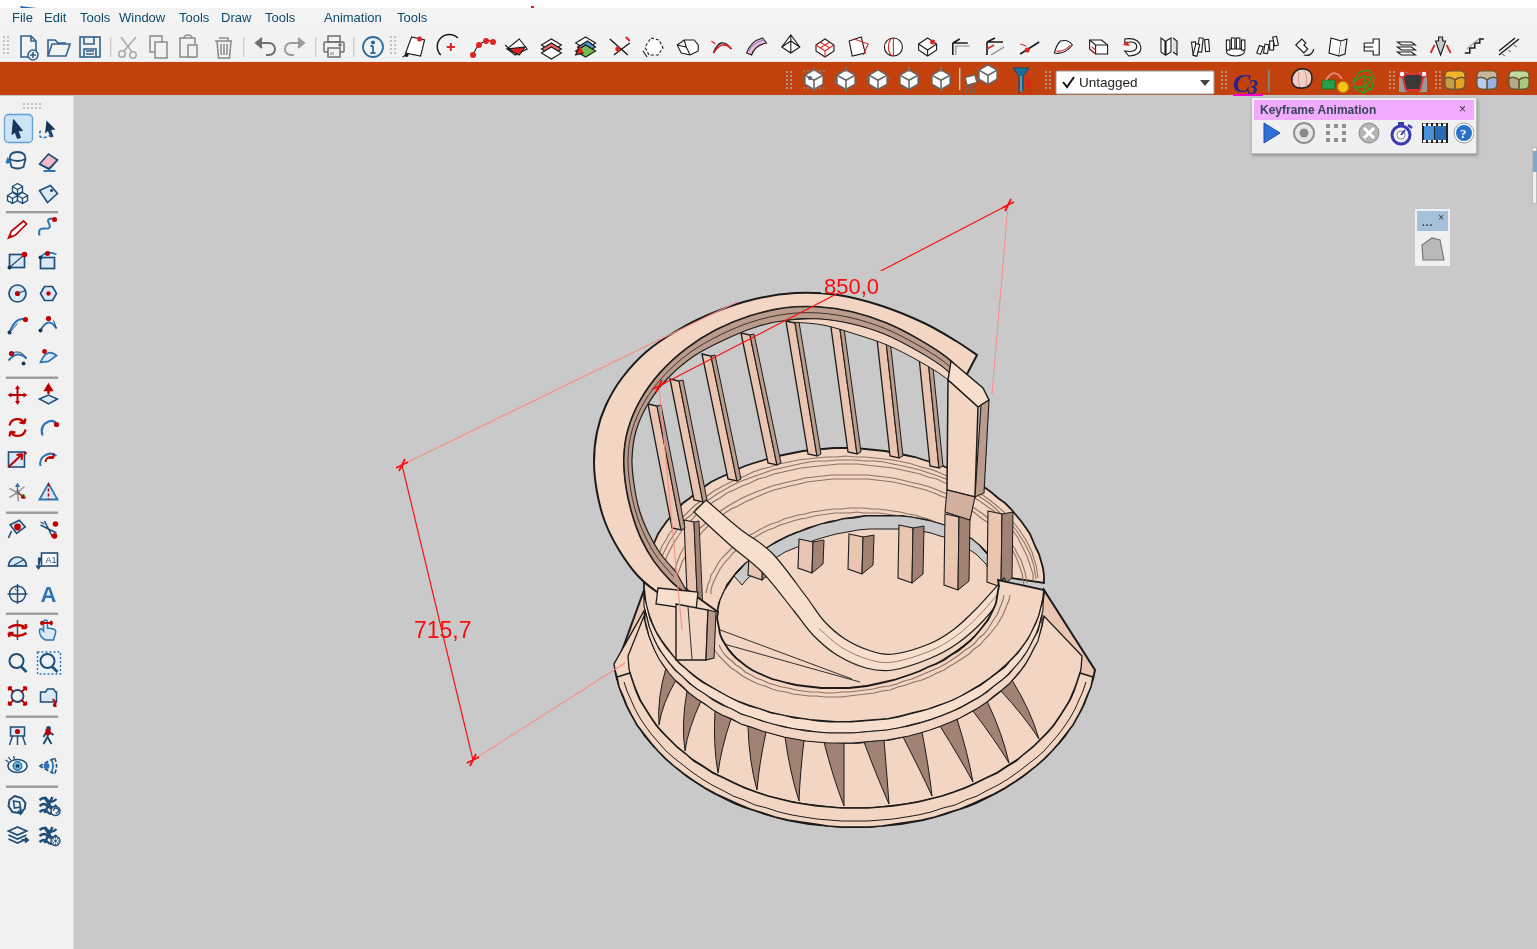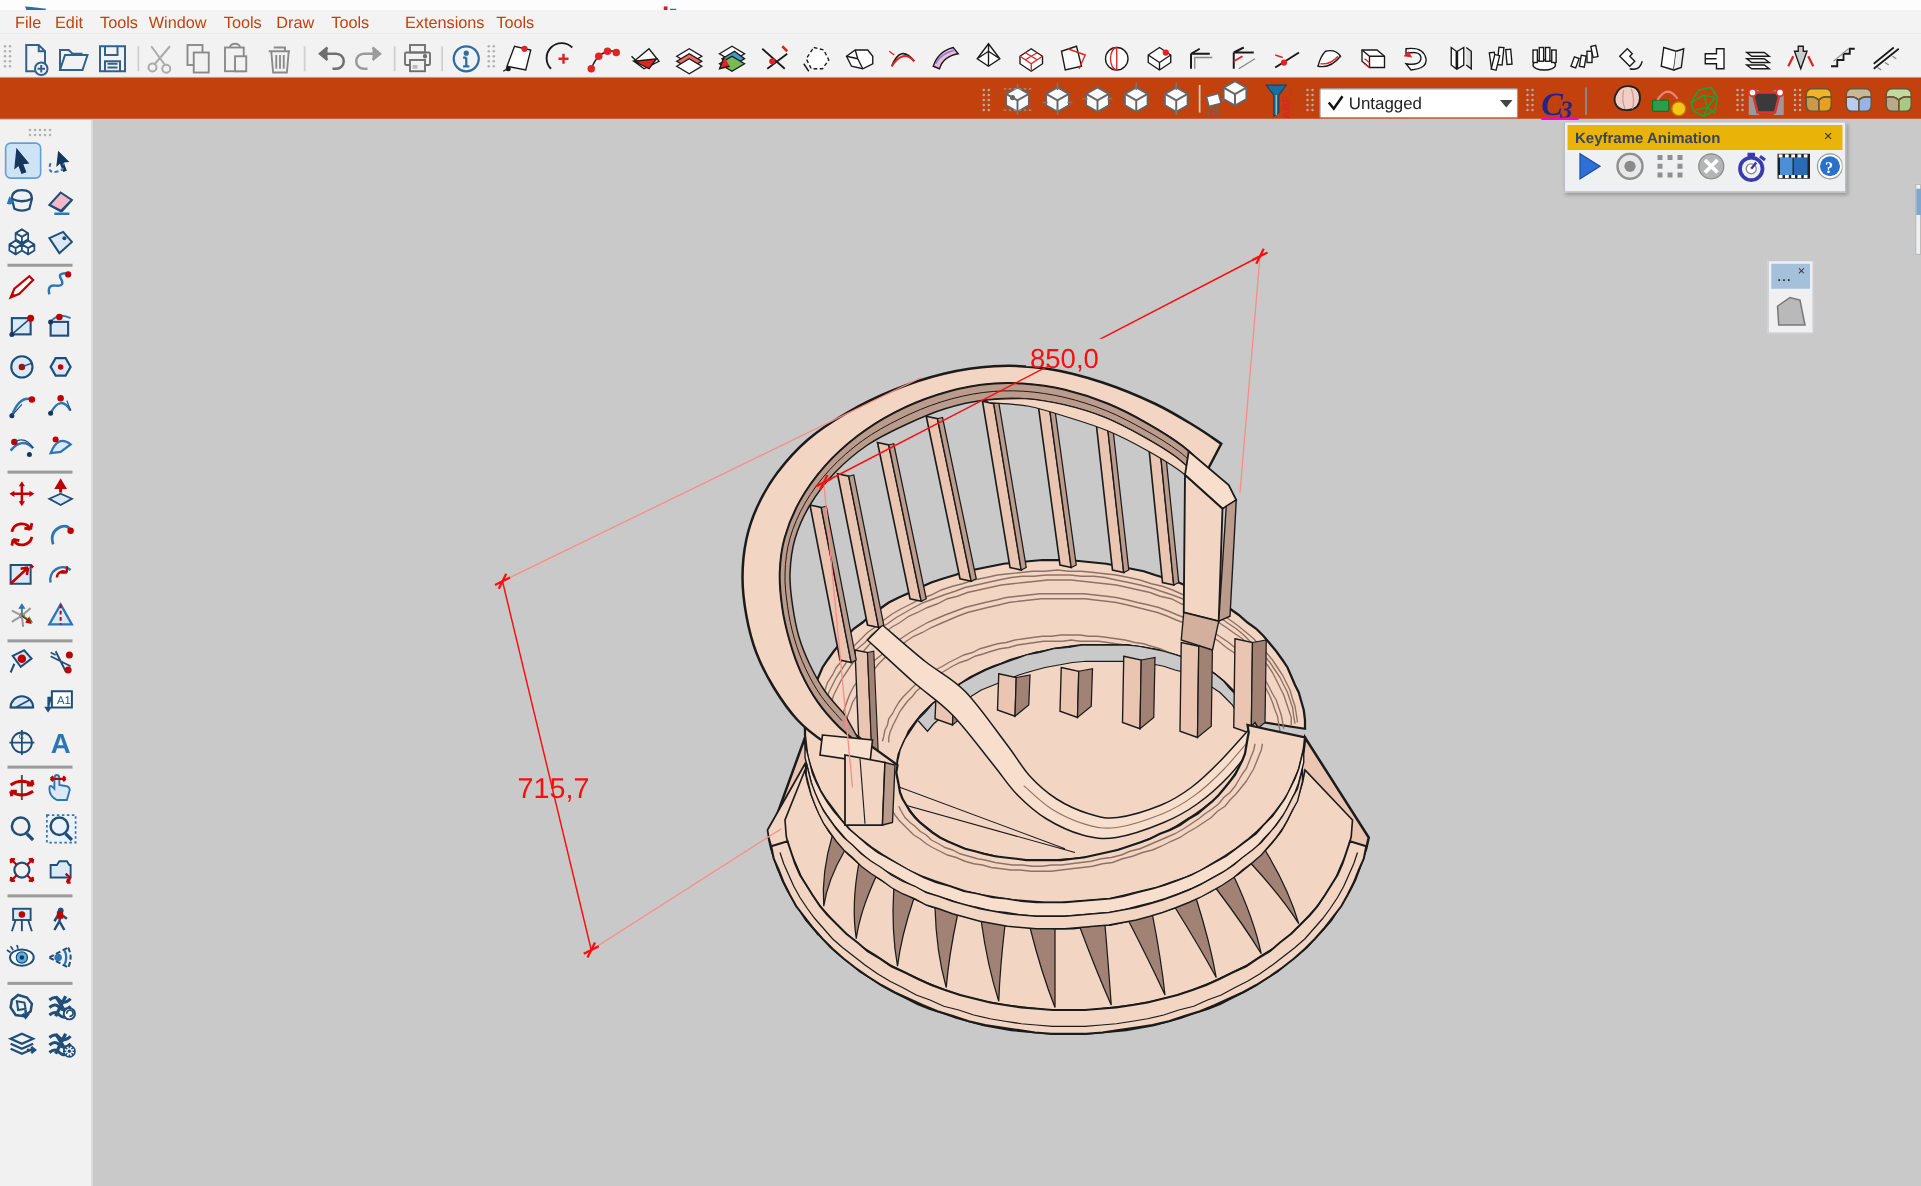--- a/index.html
+++ b/index.html
@@ -1,25 +1,25 @@
 <!DOCTYPE html>
 <html><head>
 <meta charset="utf-8">
 <style>
 *{margin:0;padding:0;box-sizing:border-box}
 html,body{width:1537px;height:949px;overflow:hidden}
 body{position:relative;font-family:"Liberation Sans",sans-serif;background:#c9c9c9}
 #title{position:absolute;left:0;top:0;width:1537px;height:8px;background:#fdfdfd}
 #menu{position:absolute;left:0;top:8px;width:1537px;height:19px;background:#f4f3f3}
-#menu span{position:absolute;top:2px;font-size:13px;color:#c2410c}
+#menu span{position:absolute;top:2px;font-size:13px;color:#0c4a6e}
 #tb1{position:absolute;left:0;top:27px;width:1537px;height:35px;background:#f3f2f2;border-bottom:1px solid #e9e8e8}
 #tb2{position:absolute;left:0;top:62px;width:1537px;height:34px;background:#c2410c;border-bottom:1px solid #c6c6c6}
 #ltb{position:absolute;left:0;top:96px;width:74px;height:853px;background:#f2f1f1;border-right:1px solid #d8d8d8}
 #kfpanel{position:absolute;left:1251px;top:97px;width:226px;height:57px;background:#eef0f2;border:1px solid #b8bcc2;box-shadow:1px 2px 3px rgba(0,0,0,.25)}
-#kfhead{position:absolute;left:2px;top:2px;right:2px;height:20px;background:#eab308}
+#kfhead{position:absolute;left:2px;top:2px;right:2px;height:20px;background:#f0abfc}
 #kfhead b{position:absolute;left:6px;top:3px;font-size:12px;color:#39465a}
 #kfhead i{position:absolute;right:8px;top:2px;font-size:12px;font-style:normal;color:#333}
 #minipal{position:absolute;left:1414px;top:208px;width:37px;height:59px;background:#f0f0f2;border:1px solid #c8c8cc}
 #minihead{position:absolute;left:2px;top:2px;width:31px;height:20px;background:#a4c0da;font-size:10px;color:#333}
 #edgepanel{position:absolute;left:1532px;top:147px;width:5px;height:57px;background:#eef0f2;border:1px solid #bbb}
 #edgeblue{position:absolute;left:1533px;top:151px;width:4px;height:21px;background:#7fa8cc}
 </style>
 </head>
 <body>
 <div id="title"><svg width="1537" height="8">
@@ -28,21 +28,21 @@
       <rect x="536" y="2" width="5" height="5" fill="#2e6da4"></rect>
     </svg></div>
 <div id="menu">
 <span style="left:12px">File</span>
 <span style="left:44px">Edit</span>
 <span style="left:80px">Tools</span>
 <span style="left:119px">Window</span>
 <span style="left:179px">Tools</span>
 <span style="left:221px">Draw</span>
 <span style="left:265px">Tools</span>
-<span style="left:324px">Extensions</span>
+<span style="left:324px">Animation</span>
 <span style="left:397px">Tools</span>
 </div>
 <div id="tb1">
     <svg width="1537" height="35" style="position:absolute;top:0;left:0">
       <g transform="translate(0,-27)">
         <circle cx="4" cy="37" r="1" fill="#b0b0b0"></circle>
         <circle cx="8" cy="37" r="1" fill="#b0b0b0"></circle>
         <circle cx="4" cy="41" r="1" fill="#b0b0b0"></circle>
         <circle cx="8" cy="41" r="1" fill="#b0b0b0"></circle>
         <circle cx="4" cy="45" r="1" fill="#b0b0b0"></circle>

